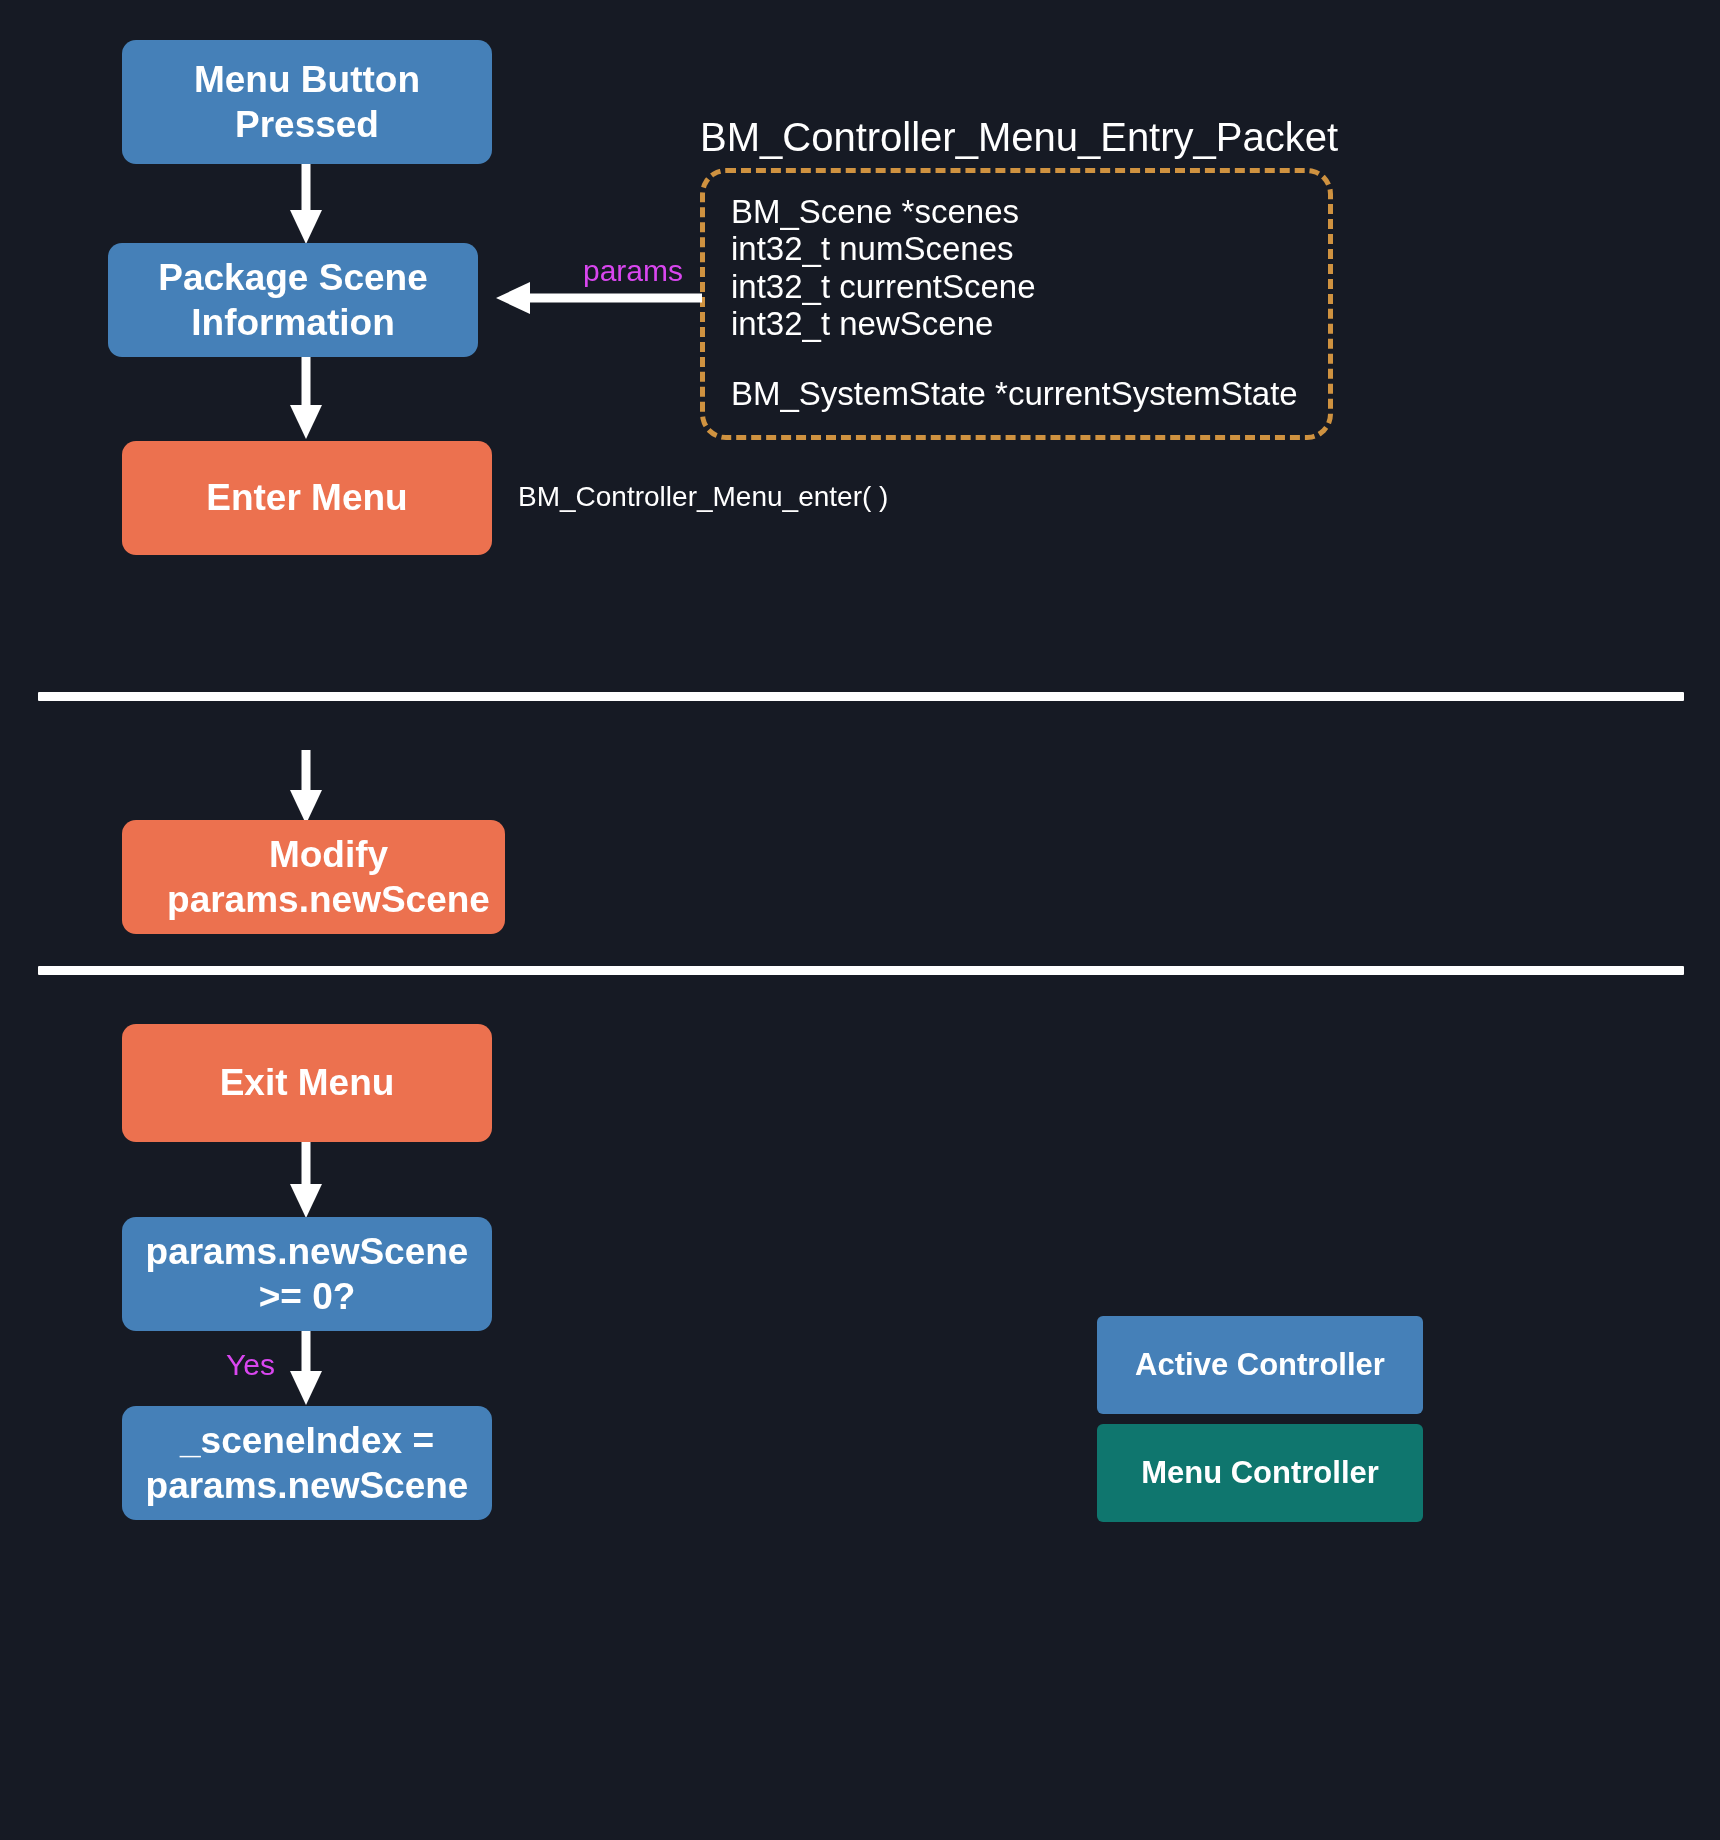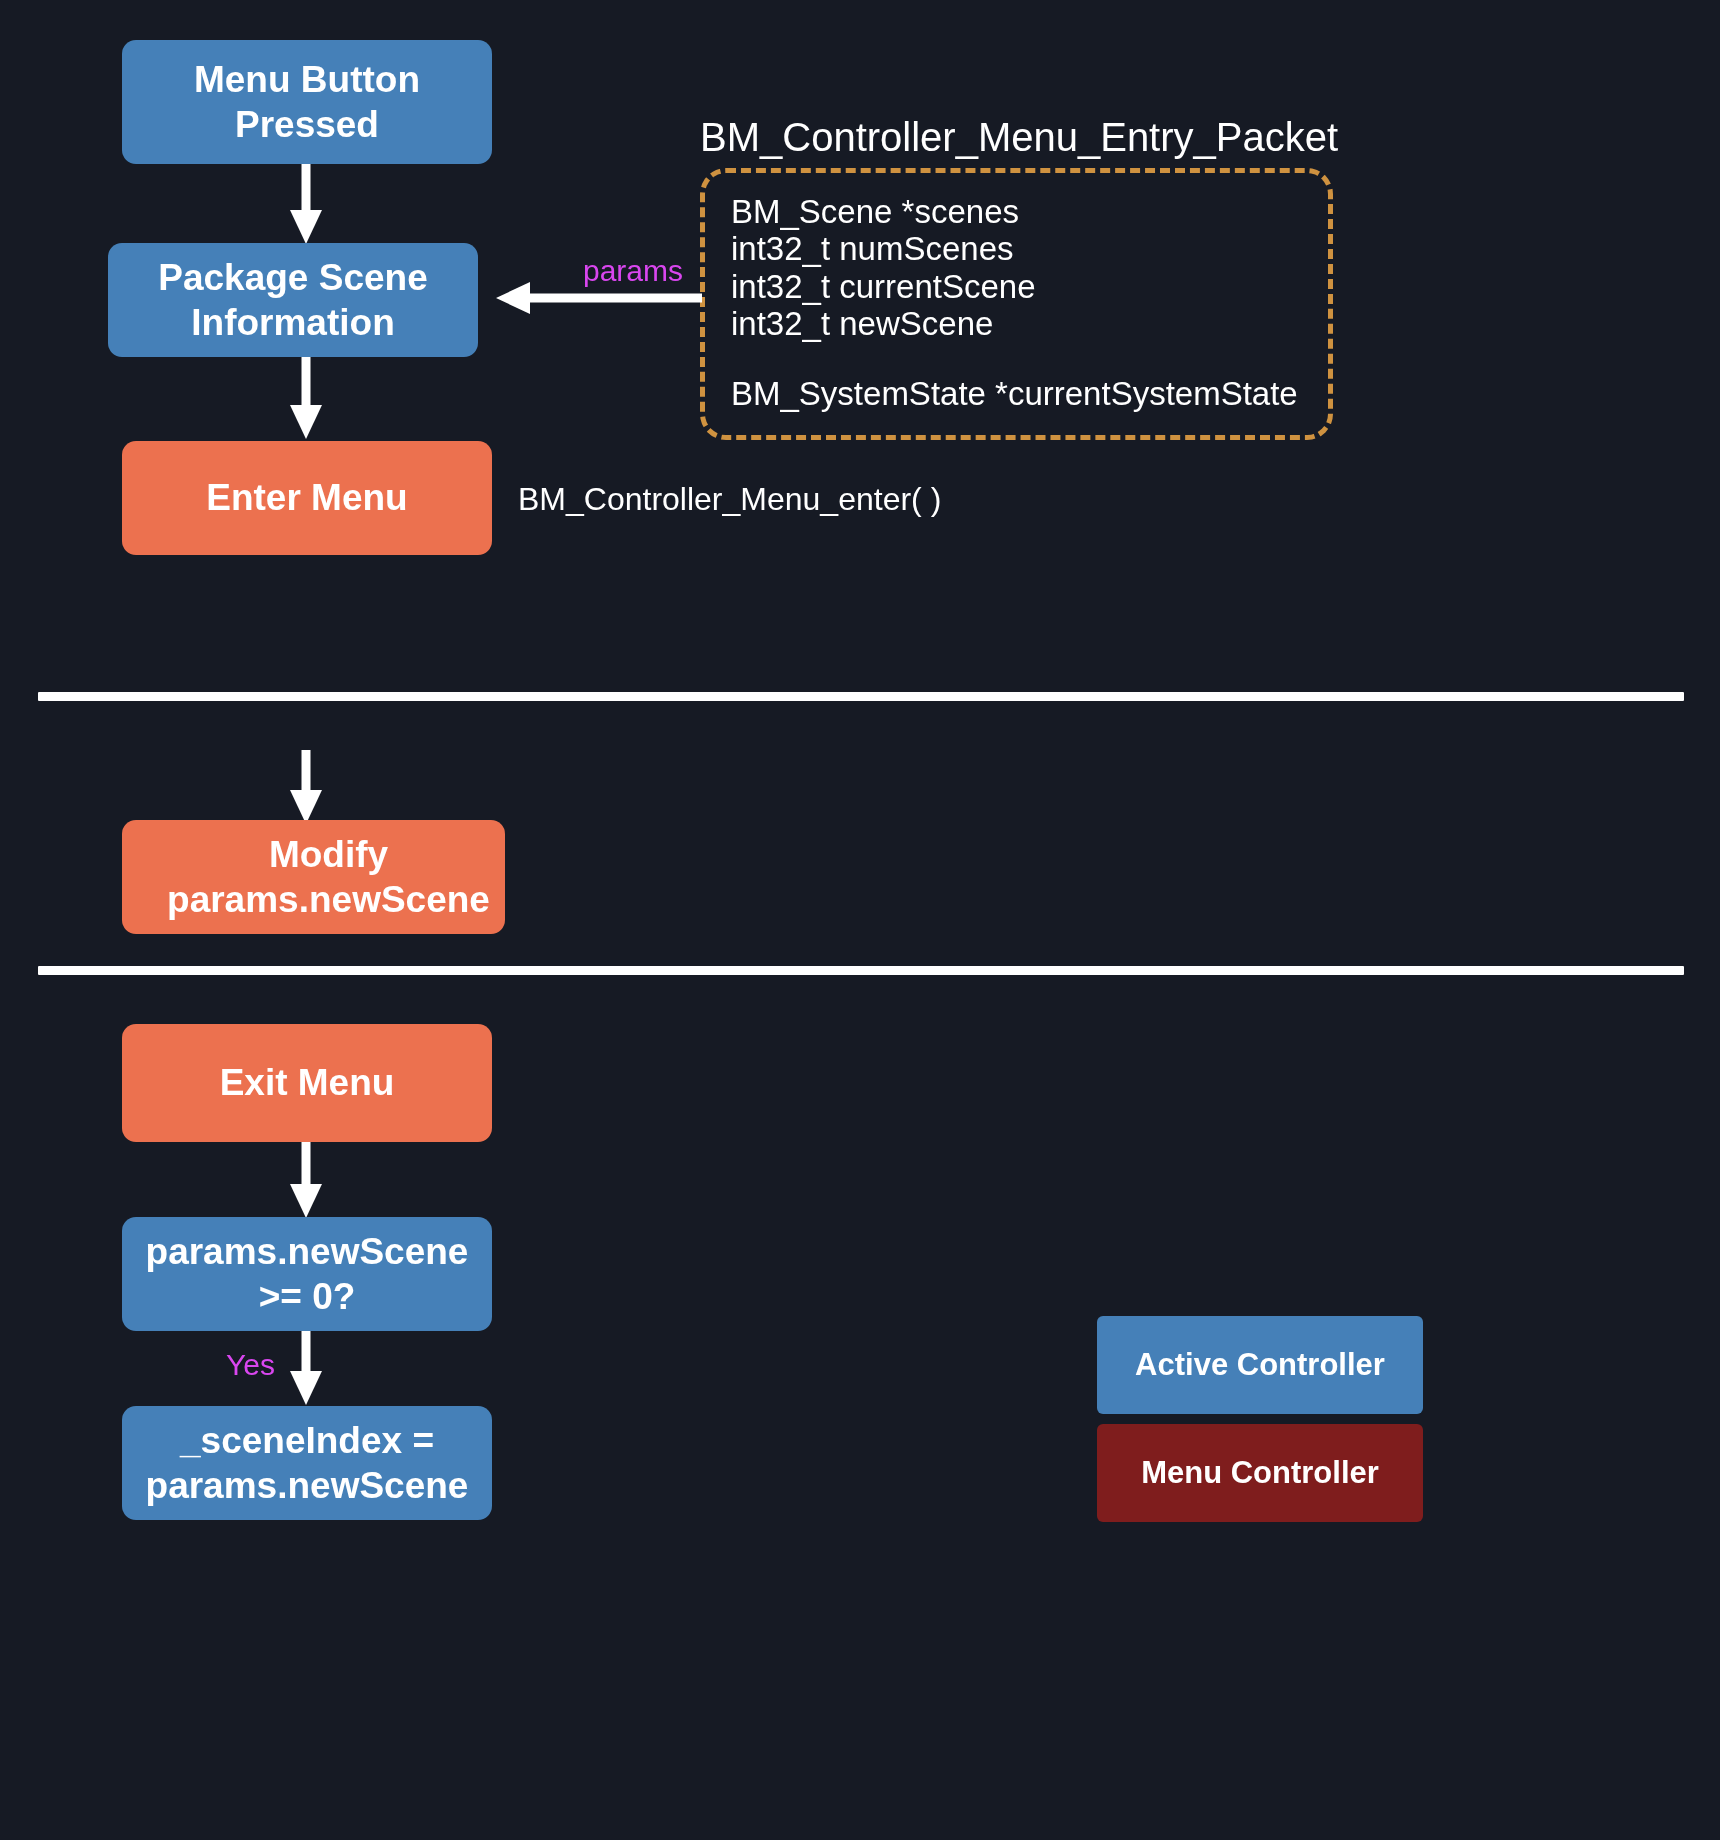--- a/index.html
+++ b/index.html
@@ -88,21 +88,21 @@
     border-radius: 6px;
     display: flex;
     align-items: center;
     justify-content: center;
     color: #ffffff;
     font-weight: bold;
     font-size: 31px;
     box-sizing: border-box;
   }
   .legend-item.blue   { background: #4580b8; }
-  .legend-item.orange { background: #7f1d1d; }
+  .legend-item.orange { background: #0f766e; }
 </style>
 </head>
 <body>
 
 <div id="canvas">
 
   <div class="node blue" style="left:122px; top:40px; width:370px; height:124px; font-size:37px;">Menu Button
 Pressed</div>
 
   <div class="edge" style="left:286px; top:164px; width:40px; height:82px;">
@@ -117,21 +117,21 @@
 
   <div class="edge" style="left:286px; top:357px; width:40px; height:84px;">
     <svg width="40" height="84" viewBox="0 0 40 84">
       <line x1="20" y1="0" x2="20" y2="54" stroke="#ffffff" stroke-width="9"></line>
       <polygon points="20,82 4,48 36,48" fill="#ffffff"></polygon>
     </svg>
   </div>
 
   <div class="node orange" style="left:122px; top:441px; width:370px; height:114px; font-size:37px;">Enter Menu</div>
 
-  <div class="plain-text" style="left:518px; top:481px; font-size:32px;text-align:center;">BM_Controller_Menu_enter( )</div>
+  <div class="plain-text" style="left:518px; top:481px; font-size:28px;text-align:center;">BM_Controller_Menu_enter( )</div>
 
   <div class="packet-title" style="left:700px; top:115px;">BM_Controller_Menu_Entry_Packet</div>
 
   <div class="packet-box" style="left:700px; top:168px; width:633px; height:272px;"></div>
 
   <div class="packet-fields" style="left:731px; top:193px;">BM_Scene *scenes
 int32_t numScenes
 int32_t currentScene
 int32_t newScene</div>
 

